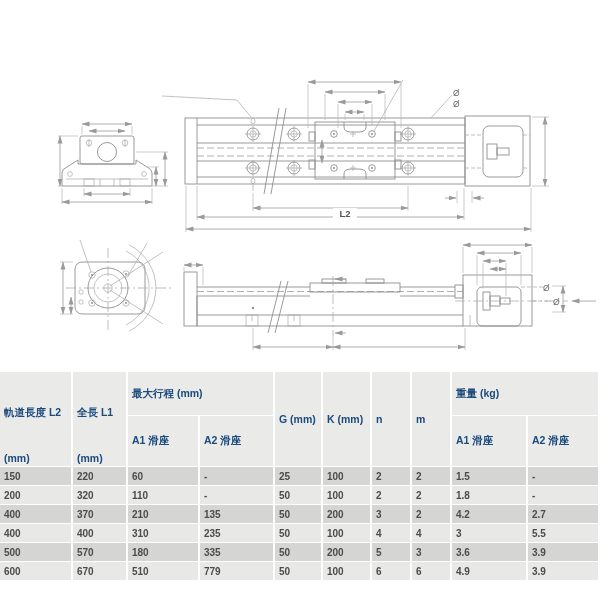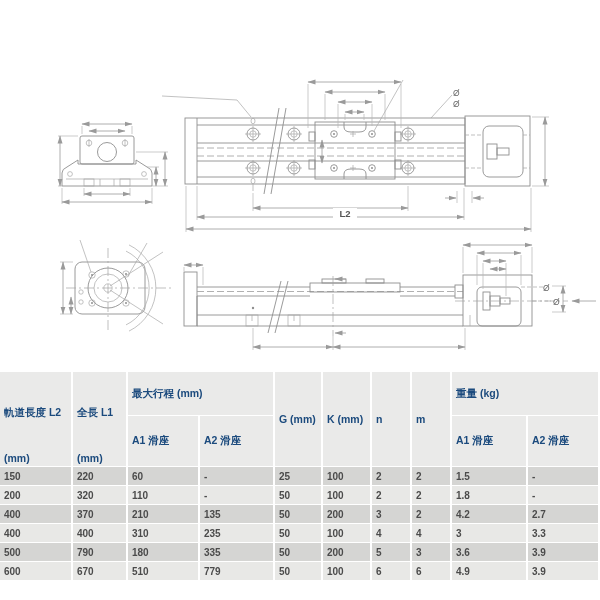--- a/index.html
+++ b/index.html
@@ -383,25 +383,25 @@
     <tr>
       <td>400</td>
       <td>400</td>
       <td>310</td>
       <td>235</td>
       <td>50</td>
       <td>100</td>
       <td>4</td>
       <td>4</td>
       <td>3</td>
-      <td>3.3</td>
+      <td>5.5</td>
     </tr>
     <tr>
       <td>500</td>
-      <td>790</td>
+      <td>570</td>
       <td>180</td>
       <td>335</td>
       <td>50</td>
       <td>200</td>
       <td>5</td>
       <td>3</td>
       <td>3.6</td>
       <td>3.9</td>
     </tr>
     <tr>

